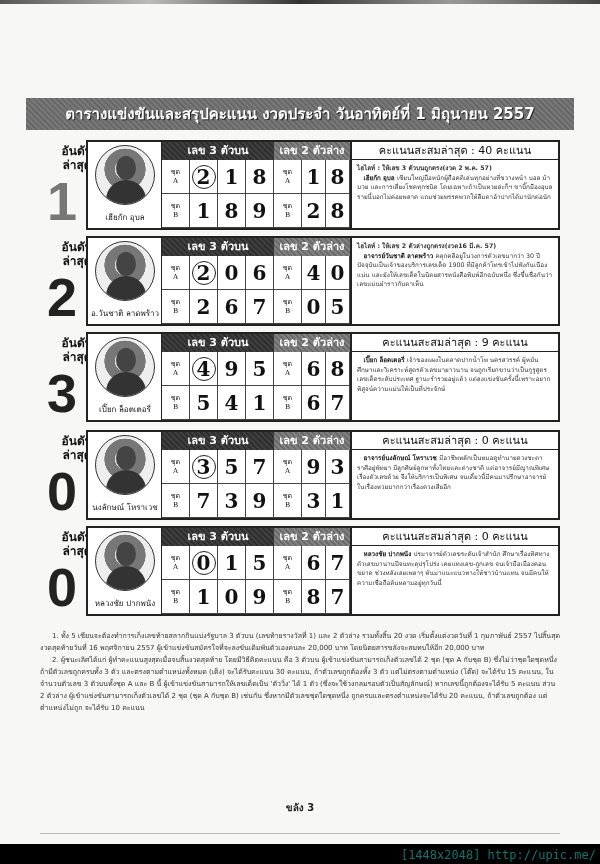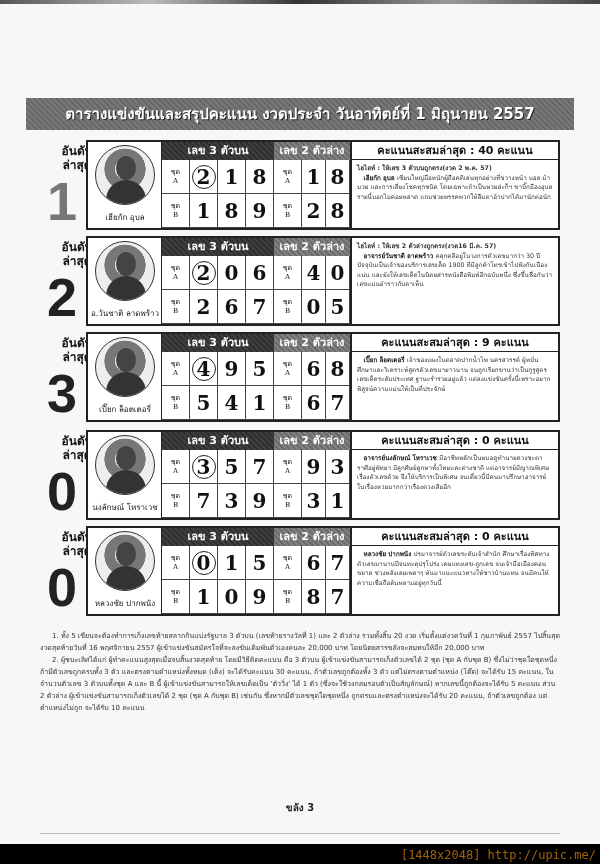--- a/index.html
+++ b/index.html
@@ -35,29 +35,29 @@
     .name { position: absolute; left: 0; bottom: 4px; width: 74px; text-align: center; font-size: 8px; color: #111; }
     .grid { position: absolute; left: 74px; top: 0; width: 188px; height: 98px; }
     .hdr { position: absolute; top: 0; height: 18px; line-height: 18px; font-size: 11px; font-weight: bold; color: #fff; text-align: center; background: repeating-linear-gradient(45deg,#2e2e2e 0,#444 2px,#262626 4px); }
     .hdr.h3 { left: 0; width: 112px; }
     .hdr.h2 { left: 112px; width: 76px; background: repeating-linear-gradient(45deg,#6b6b6b 0,#888 2px,#5c5c5c 4px); }
     .cells { position: absolute; left: 0; top: 18px; width: 188px; height: 68px; }
     .cell { position: absolute; height: 34px; border-right: 1px solid #444; border-bottom: 1px solid #444; text-align: center; font-family: "DejaVu Serif", serif; font-size: 20px; font-weight: bold; line-height: 34px; color: #111; }
     .cell.set { font-size: 7px; line-height: 9px; font-weight: normal; padding-top: 8px; }
     .circled { display: inline-block; width: 24px; height: 24px; border: 1px solid #222; border-radius: 50%; line-height: 23px; margin-top: 5px; }
     .info { position: absolute; left: 262px; top: 0; width: 208px; height: 86px; border-left: 2px solid #222; }
-    .score { height: 18px; border-bottom: 1px solid #222; text-align: center; font-size: 11px; font-weight: bold; line-height: 18px; color: #111; }
+    .score { height: 18px; border-bottom: 1px solid #222; text-align: center; font-size: 11px; font-weight: normal; line-height: 18px; color: #111; }
     .desc { padding: 3px 5px; font-size: 6.3px; line-height: 9.5px; color: #333; }
     .desc b { color: #111; }
     .rules { position: absolute; left: 40px; top: 630px; width: 520px; font-size: 7px; line-height: 12px; color: #333; }
     .rules .lead { font-weight: bold; color: #111; font-size: 7.4px; }
     .rules p { text-indent: 12px; }
     .pageno { position: absolute; left: 0; top: 800px; width: 600px; text-align: center; font-size: 10px; font-weight: bold; color: #222; }
     .bottomline { position: absolute; left: 40px; top: 833px; width: 520px; height: 1px; background: #bbb; }
-    .watermark { position: absolute; right: 4px; bottom: 2px; font-family: "DejaVu Sans Mono", monospace; font-size: 12px; color: #a16207; }
+    .watermark { position: absolute; right: 4px; bottom: 2px; font-family: "DejaVu Sans Mono", monospace; font-size: 12px; color: #0f766e; }
   </style>
 </head>
 <body>
 
 <div class="page">
   <div class="topline"></div>
   <div class="subtitle">ตารางแข่งขันและสรุปคะแนน งวดประจำ วันอาทิตย์ที่ 1 มิถุนายน 2557</div>
 
   <div id="rows">
   <div class="rank-row" style="top: 140px;">

